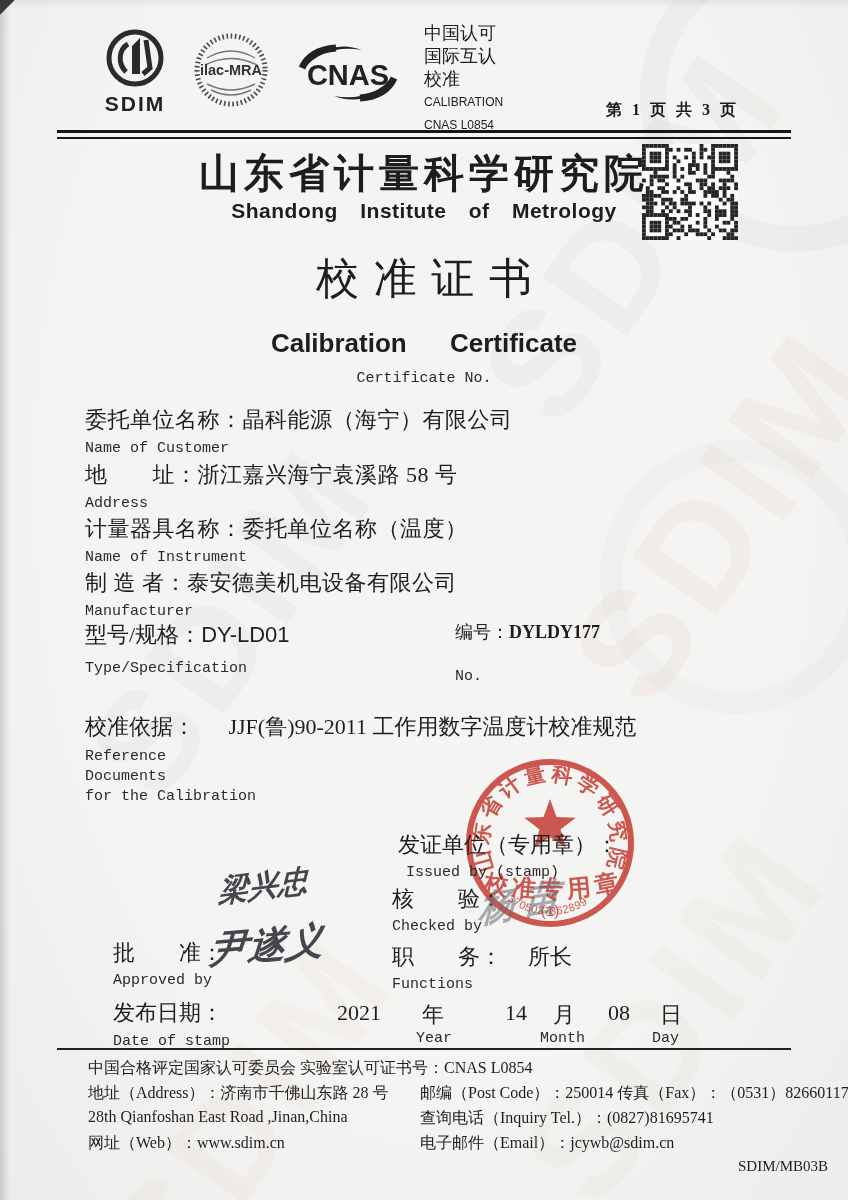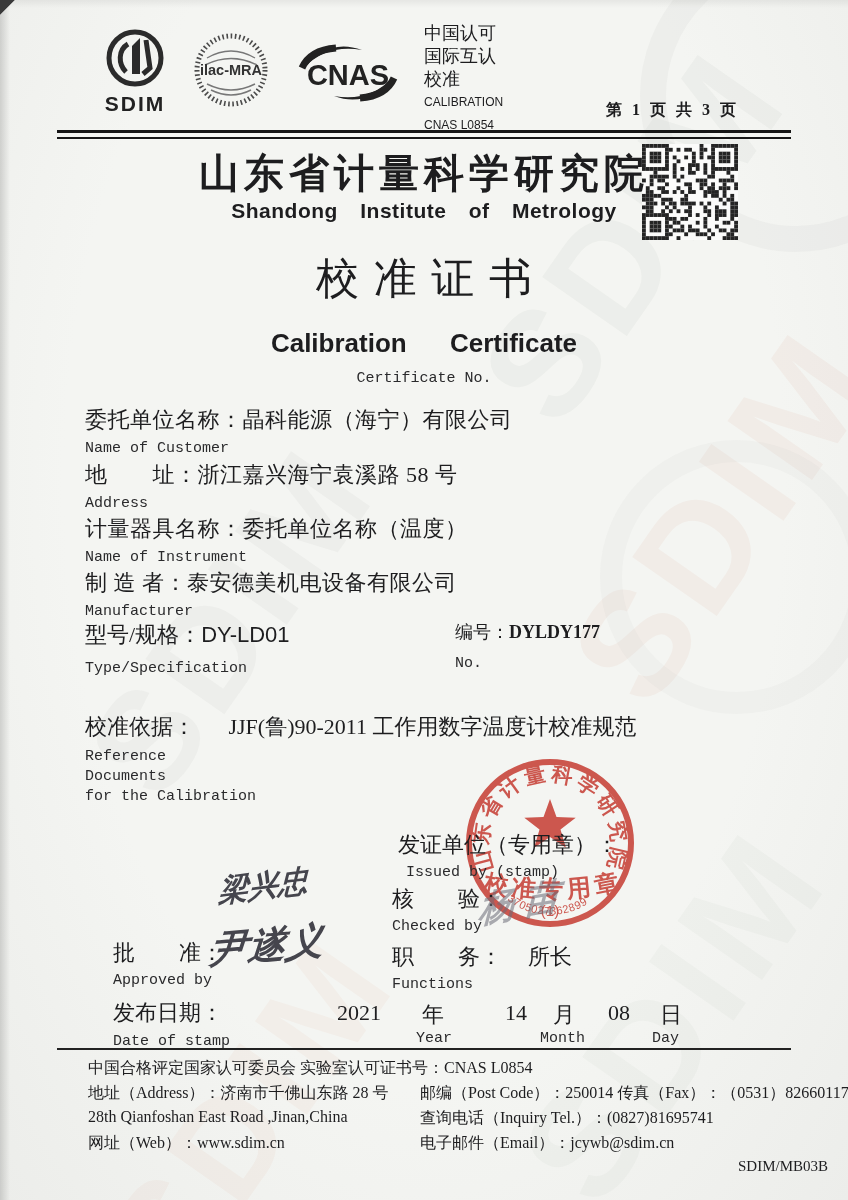--- a/index.html
+++ b/index.html
@@ -457,21 +457,21 @@
     <div class="line1"><span>制 造 者：</span><span>泰安德美机电设备有限公司</span></div>
     <div class="sub">Manufacturer</div>
   </div>
 
   <div class="abs" style="left:85px; top:620px;">
     <div class="line1" style="font-size:22px;"><span>型号/规格：</span><span class="val-sans">DY-LD01</span></div>
     <div class="sub" style="margin-top:10px;">Type/Specification</div>
   </div>
   <div class="abs" style="left:455px; top:620px;">
     <div style="font-size:18px;"><span>编号：</span><span class="bold-serif">DYLDY177</span></div>
-    <div class="sub" style="margin-top:11px;">No.</div>
+    <div class="sub" style="margin-top:24px;">No.</div>
   </div>
 
   <div class="abs" style="left:85px; top:712px;">
     <div style="font-size:22px;">
       <span>校准依据：</span>
       <span style="margin-left:28px;">JJF(鲁)90-2011 工作用数字温度计校准规范</span>
     </div>
     <div class="sub ref-sub" style="margin-top:5px;">
       <div>Reference</div>
       <div>Documents</div>

